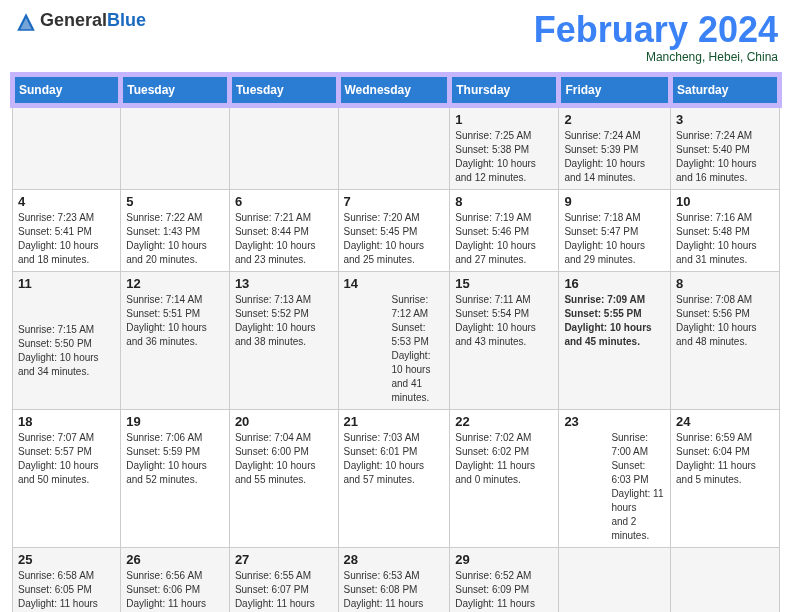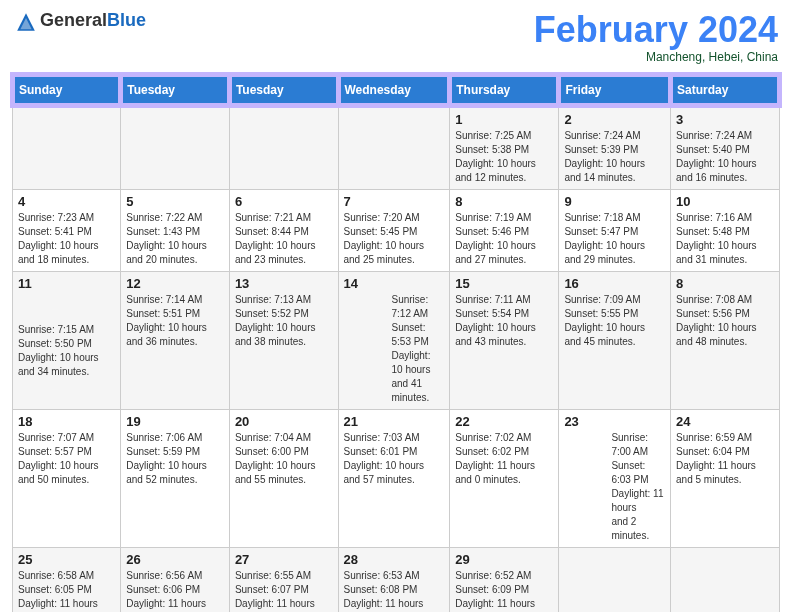--- a/index.html
+++ b/index.html
@@ -234,21 +234,21 @@
         </td>
         <td>
           <span class="day-num">15</span>
           <div class="day-info" style="white-space: pre-line;">Sunrise: 7:11 AM
 Sunset: 5:54 PM
 Daylight: 10 hours
 and 43 minutes.</div>
         </td>
         <td>
           <span class="day-num">16</span>
-          <div class="day-info" style="white-space: pre-line;">Sunrise: 7:09 AM
+          <div class="day-info" style="white-space: pre-line; font-weight: bold;">Sunrise: 7:09 AM
 Sunset: 5:55 PM
 Daylight: 10 hours
 and 45 minutes.</div>
         </td>
         <td>
           <span class="day-num">8</span>
           <div class="day-info" style="white-space: pre-line;">Sunrise: 7:08 AM
 Sunset: 5:56 PM
 Daylight: 10 hours
 and 48 minutes.</div>

